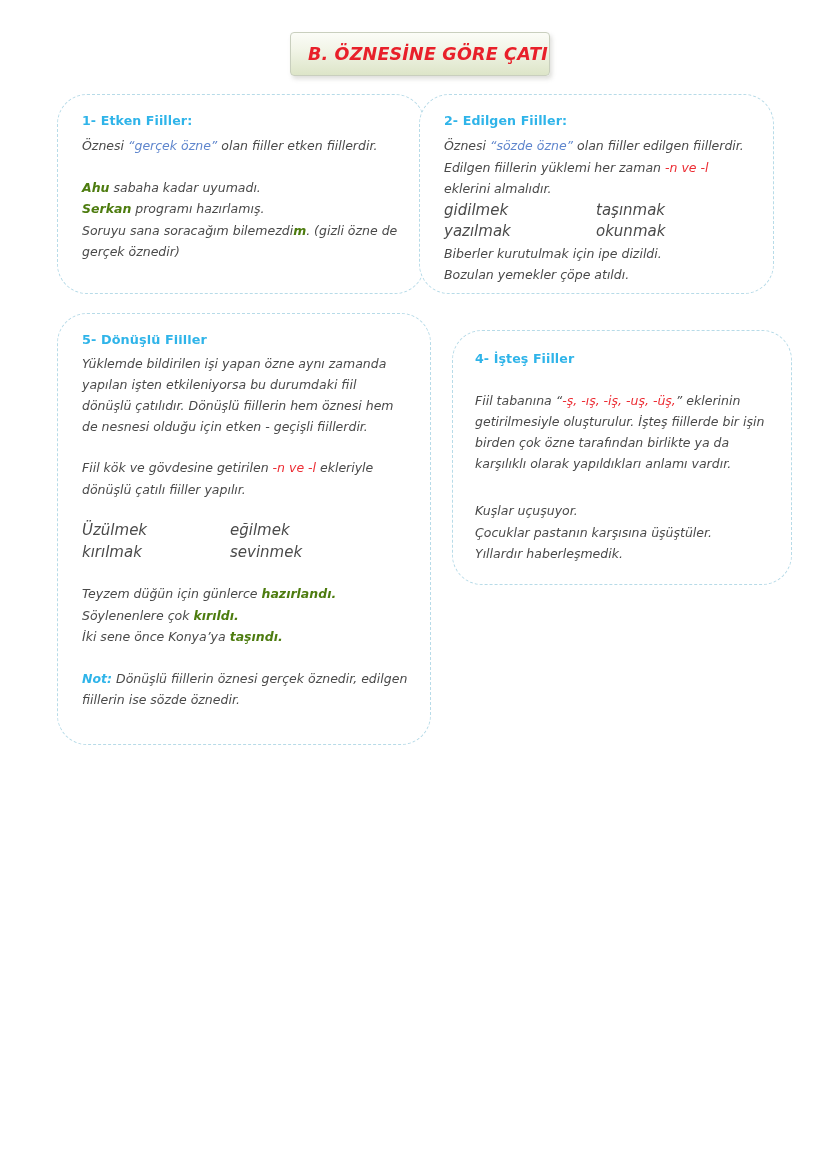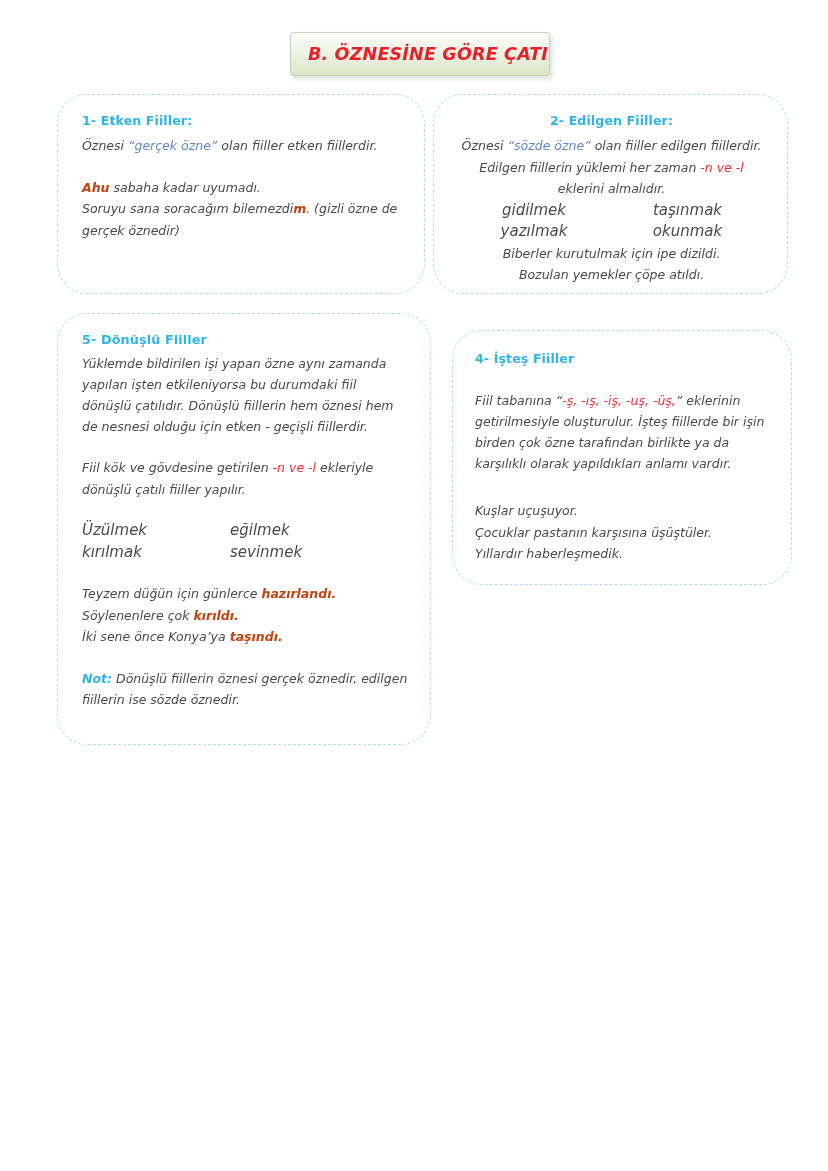--- a/index.html
+++ b/index.html
@@ -49,21 +49,21 @@
 
   
   .card {
     position: absolute;
     box-sizing: border-box;
     border: 1.6px dashed #b7dbe8;
     border-radius: 30px;
     background: #ffffff;
   }
   #card-1 { left: 57px;  top: 94px;  width: 368px; height: 200px; }
-  #card-2 { left: 433px; top: 94px;  width: 355px; height: 200px; text-align: center; }
+  #card-2 { left: 419px; top: 94px;  width: 355px; height: 200px; }
   #card-3 { left: 57px;  top: 313px; width: 374px; height: 432px; }
   #card-4 { left: 452px; top: 330px; width: 340px; height: 255px; }
 
   .card-inner {
     padding: 18px 22px 16px 24px;
   }
   #card-4 .card-inner { padding-left: 22px; padding-top: 20px; }
 
   
   .heading {
@@ -85,21 +85,21 @@
     line-height: 21.5px;
     color: #4a4a4a;
     margin: 0;
   }
   .para.tight { line-height: 21px; }
   .gap-md { height: 20px; }
   .gap-lg { height: 26px; }
 
   .blue  { color: #5f86cd; }
   .red   { color: #ec2d34; }
-  .red-b { color: #c2410c; font-weight: bold; font-style: italic; }
+  .red-b { color: #4d7c0f; font-weight: bold; font-style: italic; }
   .cyan-b{ color: #2fb4e9; font-weight: bold; font-style: italic; margin-top: 45px; }
 
   .verb-grid {
     display: grid;
     grid-template-columns: 152px auto;
     row-gap: 0px;
   }
   .verb-grid .cell {
     font-family: "DejaVu Sans", sans-serif;
     font-style: italic;
@@ -115,20 +115,21 @@
 <div id="title-pill">
   <span class="title-text">B. ÖZNESİNE GÖRE ÇATI</span>
 </div>
 
 <div class="card" id="card-1">
   <div class="card-inner">
     <div class="heading">1- Etken Fiiller:</div>
     <div class="para"><span>Öznesi </span><span class="blue">“gerçek özne”</span><span> olan fiiller etken fiillerdir.</span></div>
     <div class="gap-md"></div>
     <div class="para"><span class="red-b">Ahu</span><span> sabaha kadar uyumadı.</span></div>
+    <div class="para"><span class="red-b">Serkan</span><span> programı hazırlamış.</span></div>
     <div class="para"><span>Soruyu sana soracağım bilemezdi</span><span class="red-b">m</span><span>. (gizli özne de gerçek öznedir)</span></div>
   </div>
 </div>
 
 <div class="card" id="card-2">
   <div class="card-inner">
     <div class="heading">2- Edilgen Fiiller:</div>
     <div class="para"><span>Öznesi </span><span class="blue">“sözde özne”</span><span> olan fiiller edilgen fiillerdir. Edilgen fiillerin yüklemi her zaman </span><span class="red">-n ve -l</span><span> eklerini almalıdır.</span></div>
     <div class="verb-grid">
       <div class="cell">gidilmek</div>

